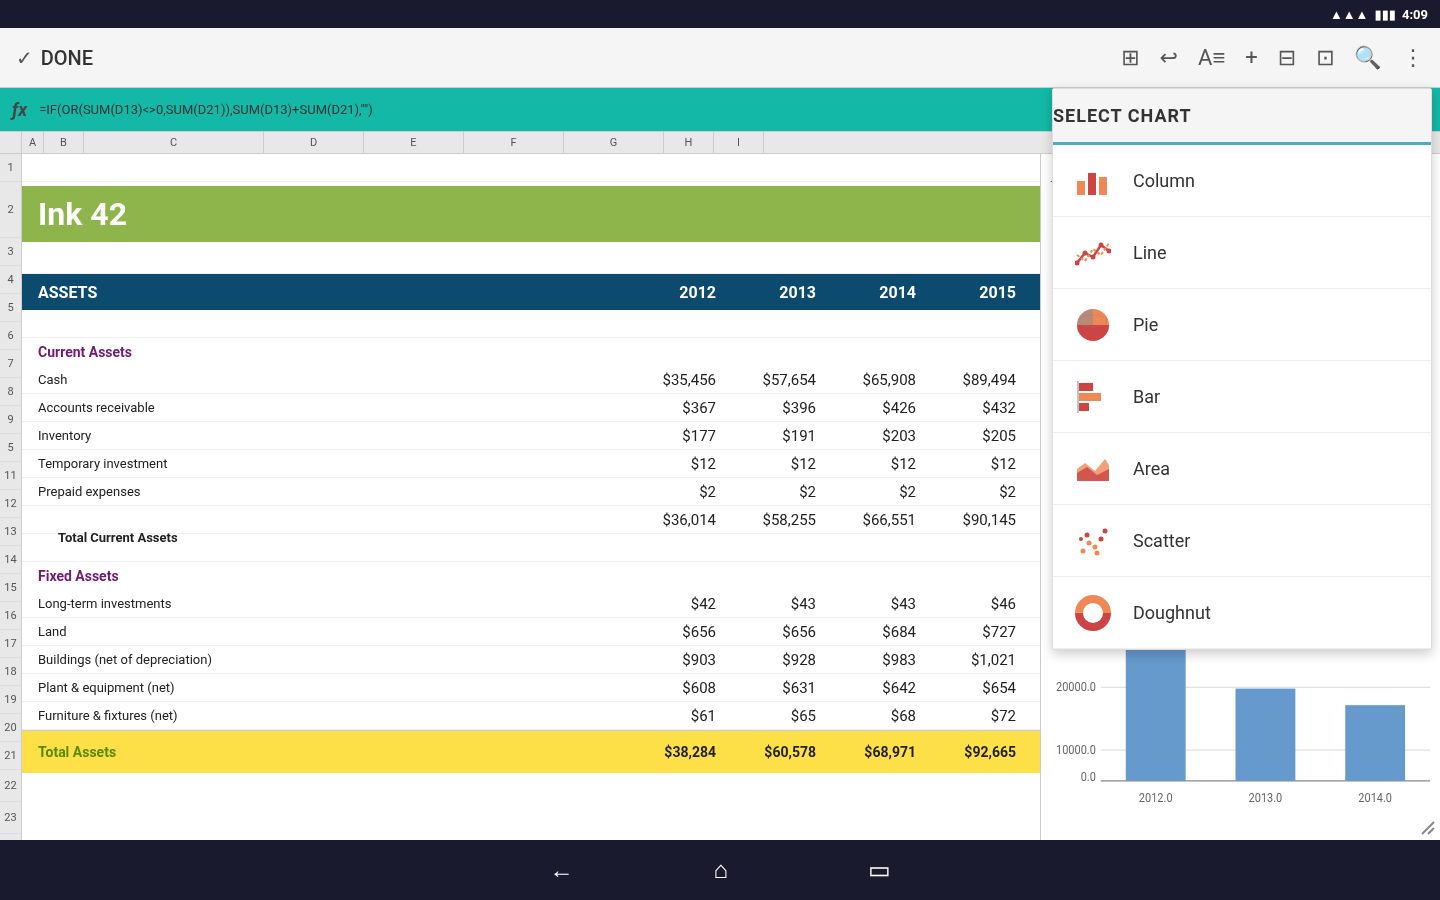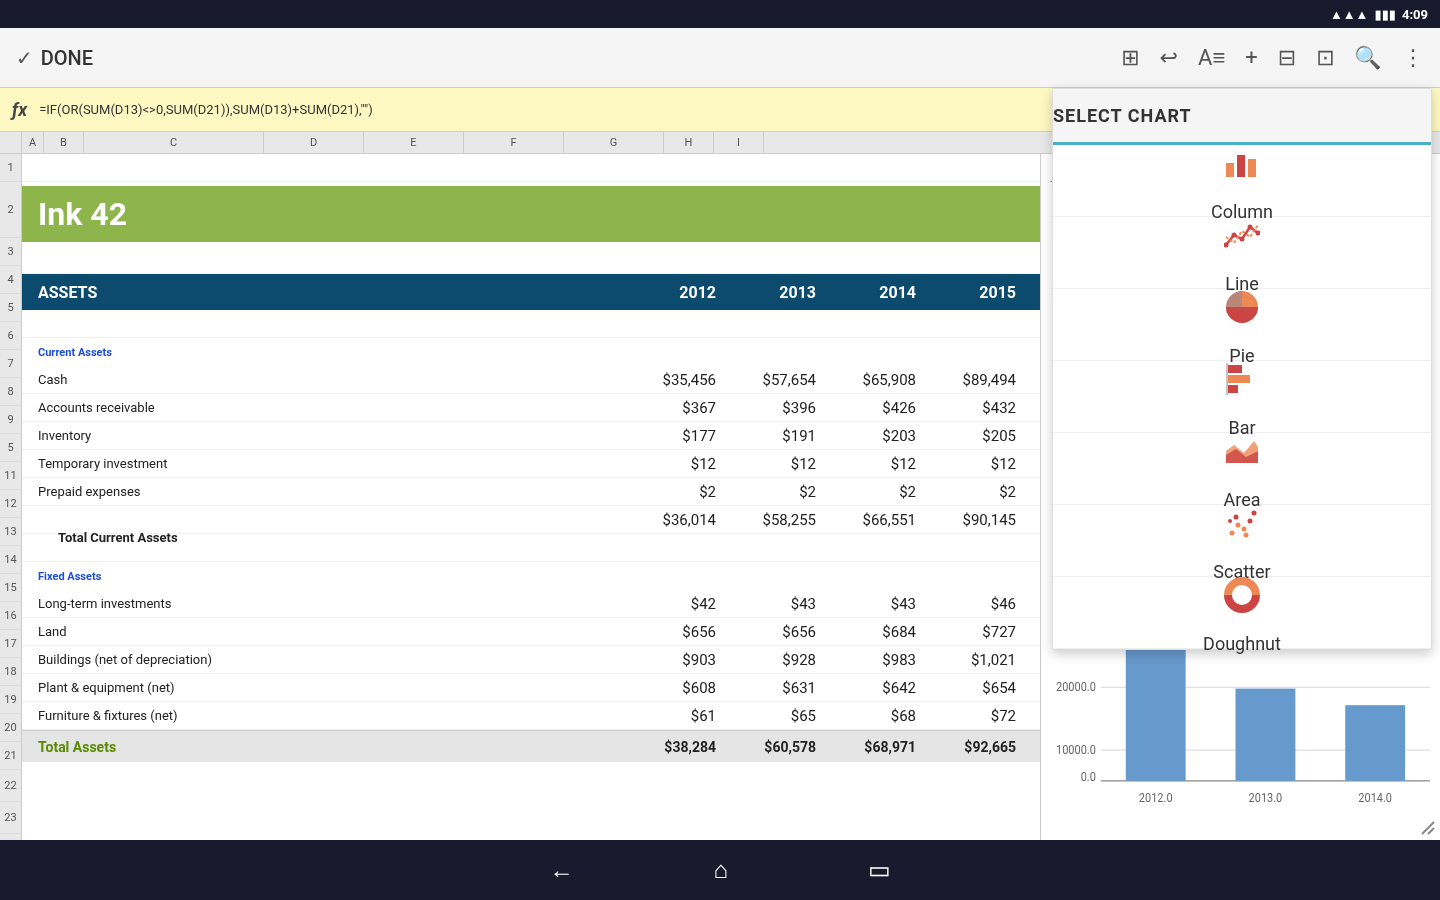--- a/index.html
+++ b/index.html
@@ -73,21 +73,21 @@
       font-size: 22px;
       color: #555;
       cursor: pointer;
     }
 
     
     .formula-bar {
       position: absolute;
       top: 88px; left: 0; right: 0;
       height: 44px;
-      background: #fef9c3;
+      background: #14b8a6;
       border-bottom: 1px solid #ccc;
       display: flex;
       align-items: center;
       padding: 0 12px;
       gap: 12px;
       z-index: 50;
     }
     .formula-fx {
       font-style: italic;
       font-size: 18px;
@@ -207,22 +207,22 @@
     }
 
     
     .section-header {
       height: 28px;
       display: flex;
       align-items: center;
       padding: 0 16px;
     }
     .section-label {
-      font-size: 11px;
-      color: #1d4ed8;
+      font-size: 14px;
+      color: #701a75;
       font-weight: bold;
     }
 
     
     .data-row {
       height: 28px;
       display: flex;
       align-items: center;
       padding: 0 16px;
       border-bottom: 1px solid #f0f0f0;
@@ -239,25 +239,25 @@
     .row-val {
       width: 100px;
       text-align: right;
       font-size: 15px;
       color: #222;
       padding-right: 8px;
     }
 
     
     .total-assets-row {
-      height: 32px;
+      height: 43px;
       display: flex;
       align-items: center;
       padding: 0 16px;
-      background: #e5e5e5;
+      background: #fde047;
       border-top: 1px solid #ccc;
     }
     .total-assets-label {
       font-size: 14px;
       color: #5a8a00;
       font-weight: bold;
       flex: 1;
     }
     .total-assets-val {
       width: 100px;
@@ -307,21 +307,20 @@
     }
 
     .chart-option {
       display: flex;
       align-items: center;
       padding: 0 20px;
       height: 72px;
       border-bottom: 1px solid #eee;
       cursor: pointer;
       gap: 20px;
-      flex-direction: column;
     }
     .chart-option-label {
       font-size: 18px;
       color: #333;
     }
     .chart-icon {
       width: 40px;
       height: 40px;
       display: flex;
       align-items: center;

